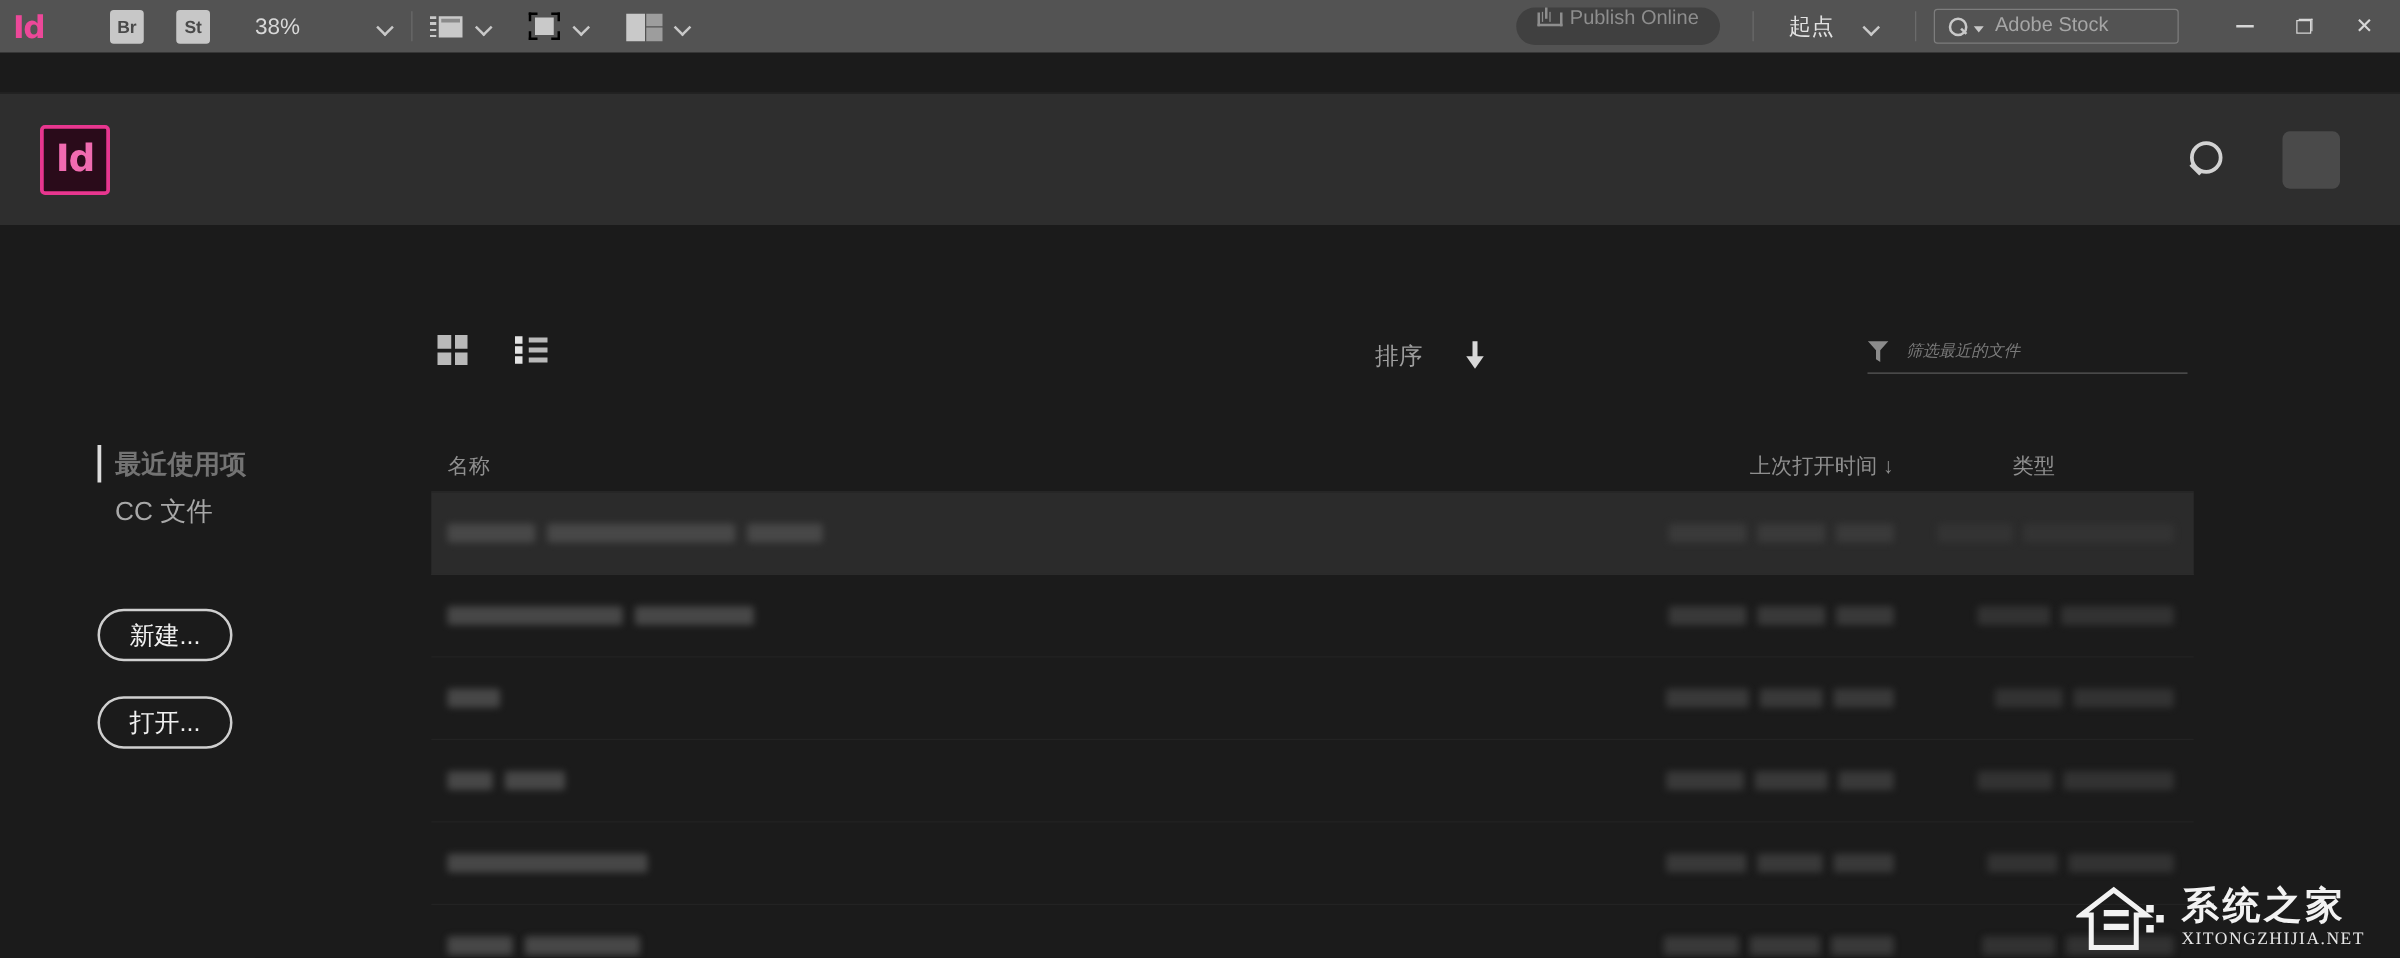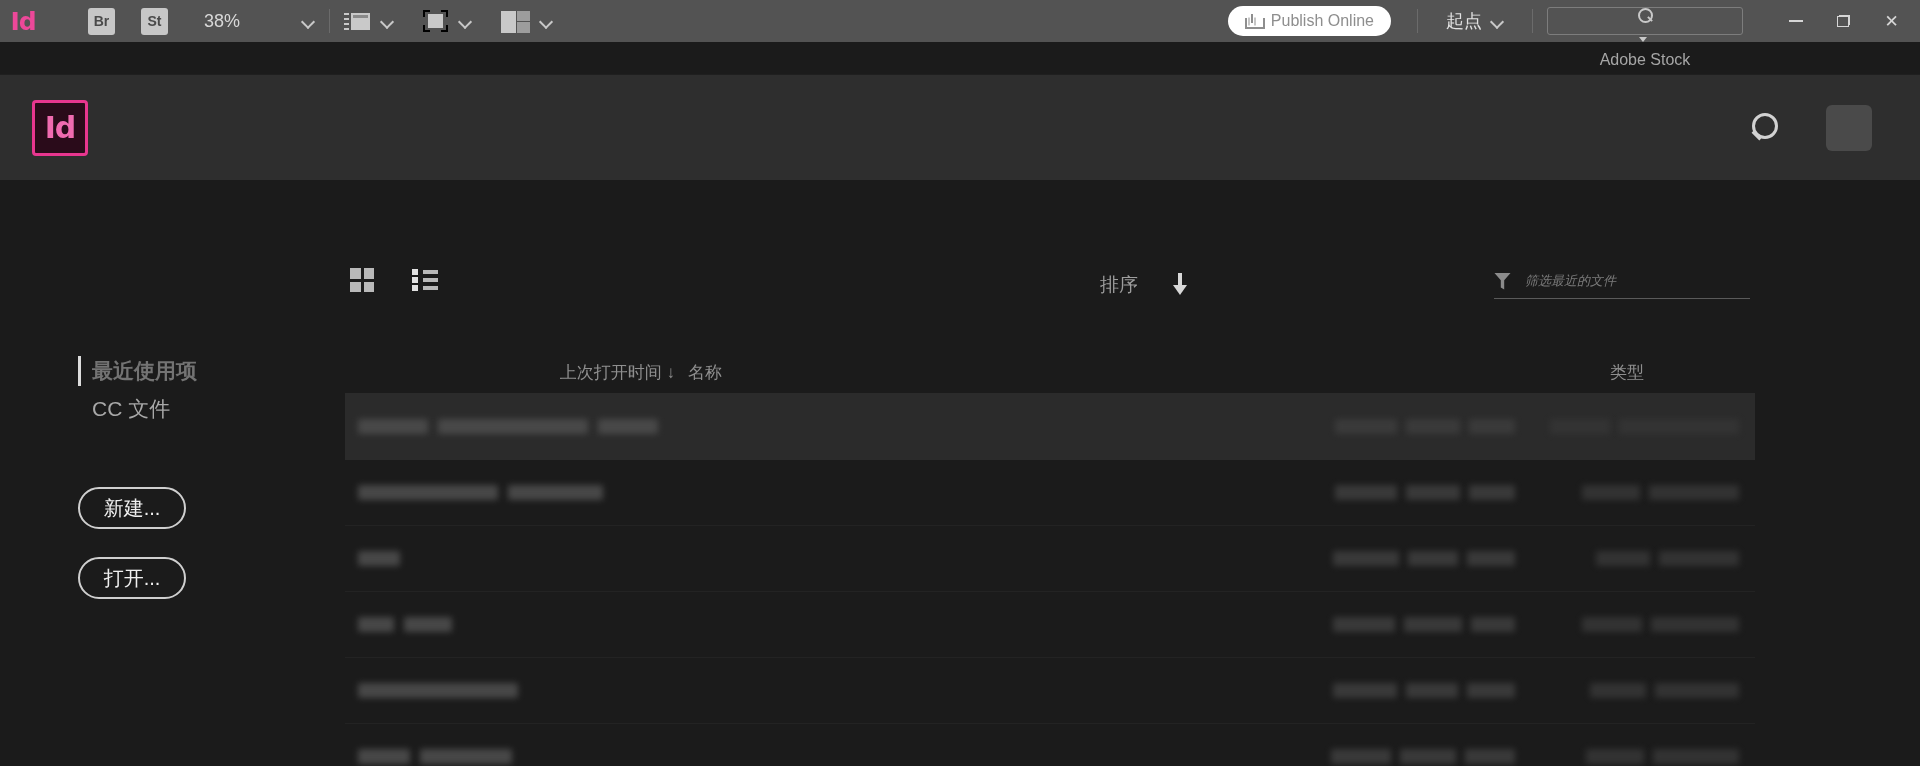--- a/index.html
+++ b/index.html
@@ -69,46 +69,45 @@
   .icon-frame .c4 { right:0; bottom:0; border-right:2px solid; border-bottom:2px solid; }
   .icon-frame .fr-fill { position:absolute; left:5px; top:4px; width:15px; height:14px; background:#c9c9c9; }
   .icon-arrange { width: 28px; height: 21px; display: grid;
     grid-template-columns: 15px 13px; grid-template-rows: 10px 11px; gap: 1px; }
   .icon-arrange i { background: #c9c9c9; display: block; }
   .icon-arrange i.big { grid-row: span 2; }
   .icon-arrange i.lt { background: #9d9d9d; }
 
   .tb-spacer { flex: 1; }
   .publish-btn {
-    display: flex; align-items: center; gap: 10px;
+    display: flex; gap: 10px;
     height: 30px; padding: 0 17px; border-radius: 15px;
-    background: #ffffff; color: #8e8e8e; font-size: 16px;
+    background: #404040; color: #8e8e8e; font-size: 16px;
     margin-right: 12px;
   }
   .upload-ico { width: 16px; height: 15px; position: relative; }
   .upload-ico::before {
     content:""; position:absolute; left:0; bottom:0; width:16px; height:9px;
     border:2px solid #8e8e8e; border-top: none;
   }
   .upload-ico::after {
     content:""; position:absolute; left:6px; top:0; width:2px; height:9px;
     background:#8e8e8e;
     box-shadow: -3px 3px 0 -0.5px #8e8e8e, 3px 3px 0 -0.5px #8e8e8e;
   }
   .workspace {
-    display:flex; align-items:center; gap:9px;
+    display:flex; align-items:center; gap:24px;
     color:#e2e2e2; font-size:18px; padding: 0 14px;
   }
   .stock-search {
     display:flex; align-items:center; gap:9px;
     width: 196px; height: 28px; padding: 0 11px;
     border: 1px solid #7d7d7d; border-radius: 3px;
     color: #a6a6a6; font-size: 16px;
     margin-right: 30px;
-    flex-direction: column;
   }
   .mag {
     width: 15px; height: 15px; position: relative; flex: none;
   }
   .mag::before {
     content:""; position:absolute; left:0; top:0; width:11px; height:11px;
     border:2px solid #c9c9c9; border-radius:50%;
   }
   .mag::after {
     content:""; position:absolute; left:9px; top:10px; width:6px; height:2px;
@@ -395,22 +394,22 @@
     <div class="nav-item active">最近使用项</div>
     <div class="nav-item">CC 文件</div>
   </div>
   <div class="pill-btns">
     <div class="pill">新建...</div>
     <div class="pill">打开...</div>
   </div>
 
   <div class="table">
     <div class="th-row">
+      <div class="th th-name">名称</div>
       <div class="th th-date">上次打开时间 ↓</div>
-      <div class="th th-name">名称</div>
       <div class="th th-type">类型</div>
     </div>
     <div id="rows">
         <div class="tr sel">
           <div class="cell-name">
             <span class="blk" style="width: 70px;"></span>
             <span class="blk" style="width: 150px;"></span>
             <span class="blk" style="width: 60px;"></span>
           </div>
           <div class="cell-date">
@@ -492,14 +491,28 @@
             <span class="blk dim" style="width: 50px;"></span>
           </div>
           <div class="cell-type">
             <span class="blk dim2" style="width: 58px;"></span>
             <span class="blk dim2" style="width: 86px;"></span>
           </div>
         </div>
       </div>
   </div>
 
+  <div class="watermark">
+    <svg class="wm-mark" viewBox="0 0 74 54">
+      <path d="M4 24 L30 4 L56 24 L48 24 L48 50 L12 50 L12 24 Z" fill="none" stroke="#f2f2f2" stroke-width="4"></path>
+      <rect x="22" y="20" width="20" height="5" fill="#f2f2f2"></rect>
+      <rect x="22" y="31" width="20" height="5" fill="#f2f2f2"></rect>
+      <rect x="56" y="16" width="6" height="6" fill="#f2f2f2"></rect>
+      <rect x="64" y="24" width="6" height="6" fill="#f2f2f2"></rect>
+      <rect x="56" y="32" width="6" height="6" fill="#f2f2f2"></rect>
+    </svg>
+    <div class="wm-text">
+      <div class="wm-cn">系统之家</div>
+      <div class="wm-en">XITONGZHIJIA.NET</div>
+    </div>
+  </div>
 
 </div>
 
 </body></html>

